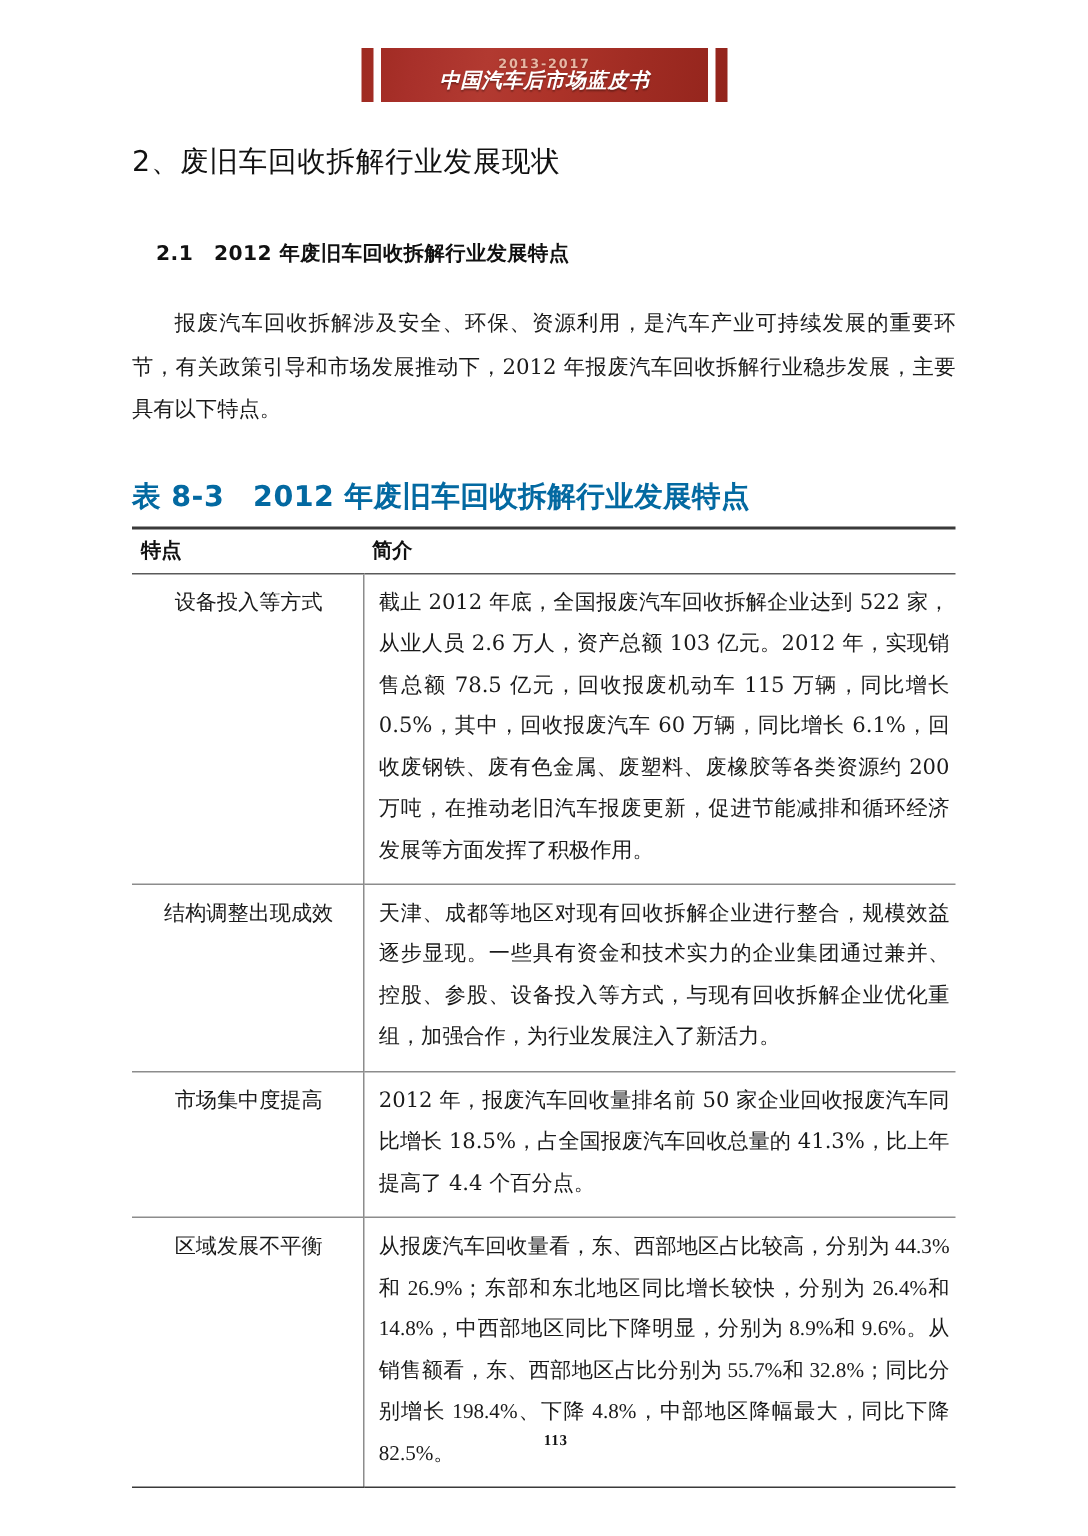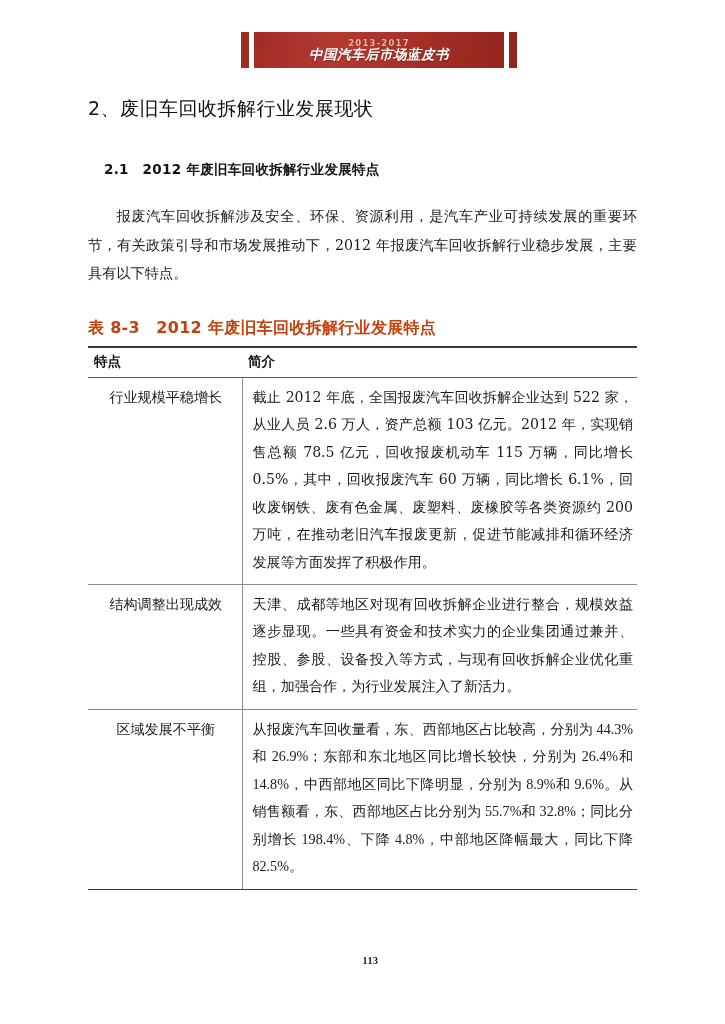--- a/index.html
+++ b/index.html
@@ -29,21 +29,21 @@
     position: absolute;
     top: 30px;
     left: 0;
     right: 0;
     height: 42px;
   }
   .banner {
     position: absolute;
     left: 241px;
     top: 2px;
-    width: 276px;
+    width: 244px;
     height: 36px;
     background: linear-gradient(100deg,
                 #9e2a20 0%,
                 #a8302a 14%,
                 #b23a31 34%,
                 #ad3329 52%,
                 #a02c23 74%,
                 #93241c 100%);
     overflow: hidden;
   }
@@ -130,28 +130,28 @@
     padding: 0;
     margin-top: 24px;
     text-align: justify;
     text-justify: inter-ideograph;
     text-indent: 2em;
     color: #1a1a1a;
   }
 
   .table-caption {
     font-family: "DejaVu Sans", "Liberation Sans", sans-serif;
-    font-size: 16px;
+    font-size: 19px;
     font-weight: bold;
     margin: 0;
     padding: 0;
     margin-top: 30px;
     margin-bottom: 7px;
     letter-spacing: .3px;
-    color: #c2410c;
+    color: #0369a1;
   }
 
   
   table.data-table {
     border-collapse: collapse;
     width: 549px;
     table-layout: fixed;
   }
   table.data-table thead th {
     font-family: "DejaVu Sans", "Liberation Sans", sans-serif;
@@ -232,28 +232,32 @@
 
     <table class="data-table">
       <thead>
         <tr>
           <th class="col-feature">特点</th>
           <th class="col-desc">简介</th>
         </tr>
       </thead>
       <tbody>
         <tr>
-          <td class="col-feature">行业规模平稳增长</td>
+          <td class="col-feature">设备投入等方式</td>
           <td class="col-desc">截止 2012 年底，全国报废汽车回收拆解企业达到 522 家，从业人员 2.6 万人，资产总额 103 亿元。2012 年，实现销售总额 78.5 亿元，回收报废机动车 115 万辆，同比增长 0.5%，其中，回收报废汽车 60 万辆，同比增长 6.1%，回收废钢铁、废有色金属、废塑料、废橡胶等各类资源约 200 万吨，在推动老旧汽车报废更新，促进节能减排和循环经济发展等方面发挥了积极作用。</td>
         </tr>
         <tr>
           <td class="col-feature">结构调整出现成效</td>
           <td class="col-desc">天津、成都等地区对现有回收拆解企业进行整合，规模效益逐步显现。一些具有资金和技术实力的企业集团通过兼并、控股、参股、设备投入等方式，与现有回收拆解企业优化重组，加强合作，为行业发展注入了新活力。</td>
         </tr>
         <tr>
+          <td class="col-feature">市场集中度提高</td>
+          <td class="col-desc">2012 年，报废汽车回收量排名前 50 家企业回收报废汽车同比增长 18.5%，占全国报废汽车回收总量的 41.3%，比上年提高了 4.4 个百分点。</td>
+        </tr>
+        <tr>
           <td class="col-feature">区域发展不平衡</td>
           <td class="col-desc">从报废汽车回收量看，东、西部地区占比较高，分别为 44.3%和 26.9%；东部和东北地区同比增长较快，分别为 26.4%和 14.8%，中西部地区同比下降明显，分别为 8.9%和 9.6%。从销售额看，东、西部地区占比分别为 55.7%和 32.8%；同比分别增长 198.4%、下降 4.8%，中部地区降幅最大，同比下降 82.5%。</td>
         </tr>
       </tbody>
     </table>
 
   </div>
 
   <div class="page-number">113</div>
 

